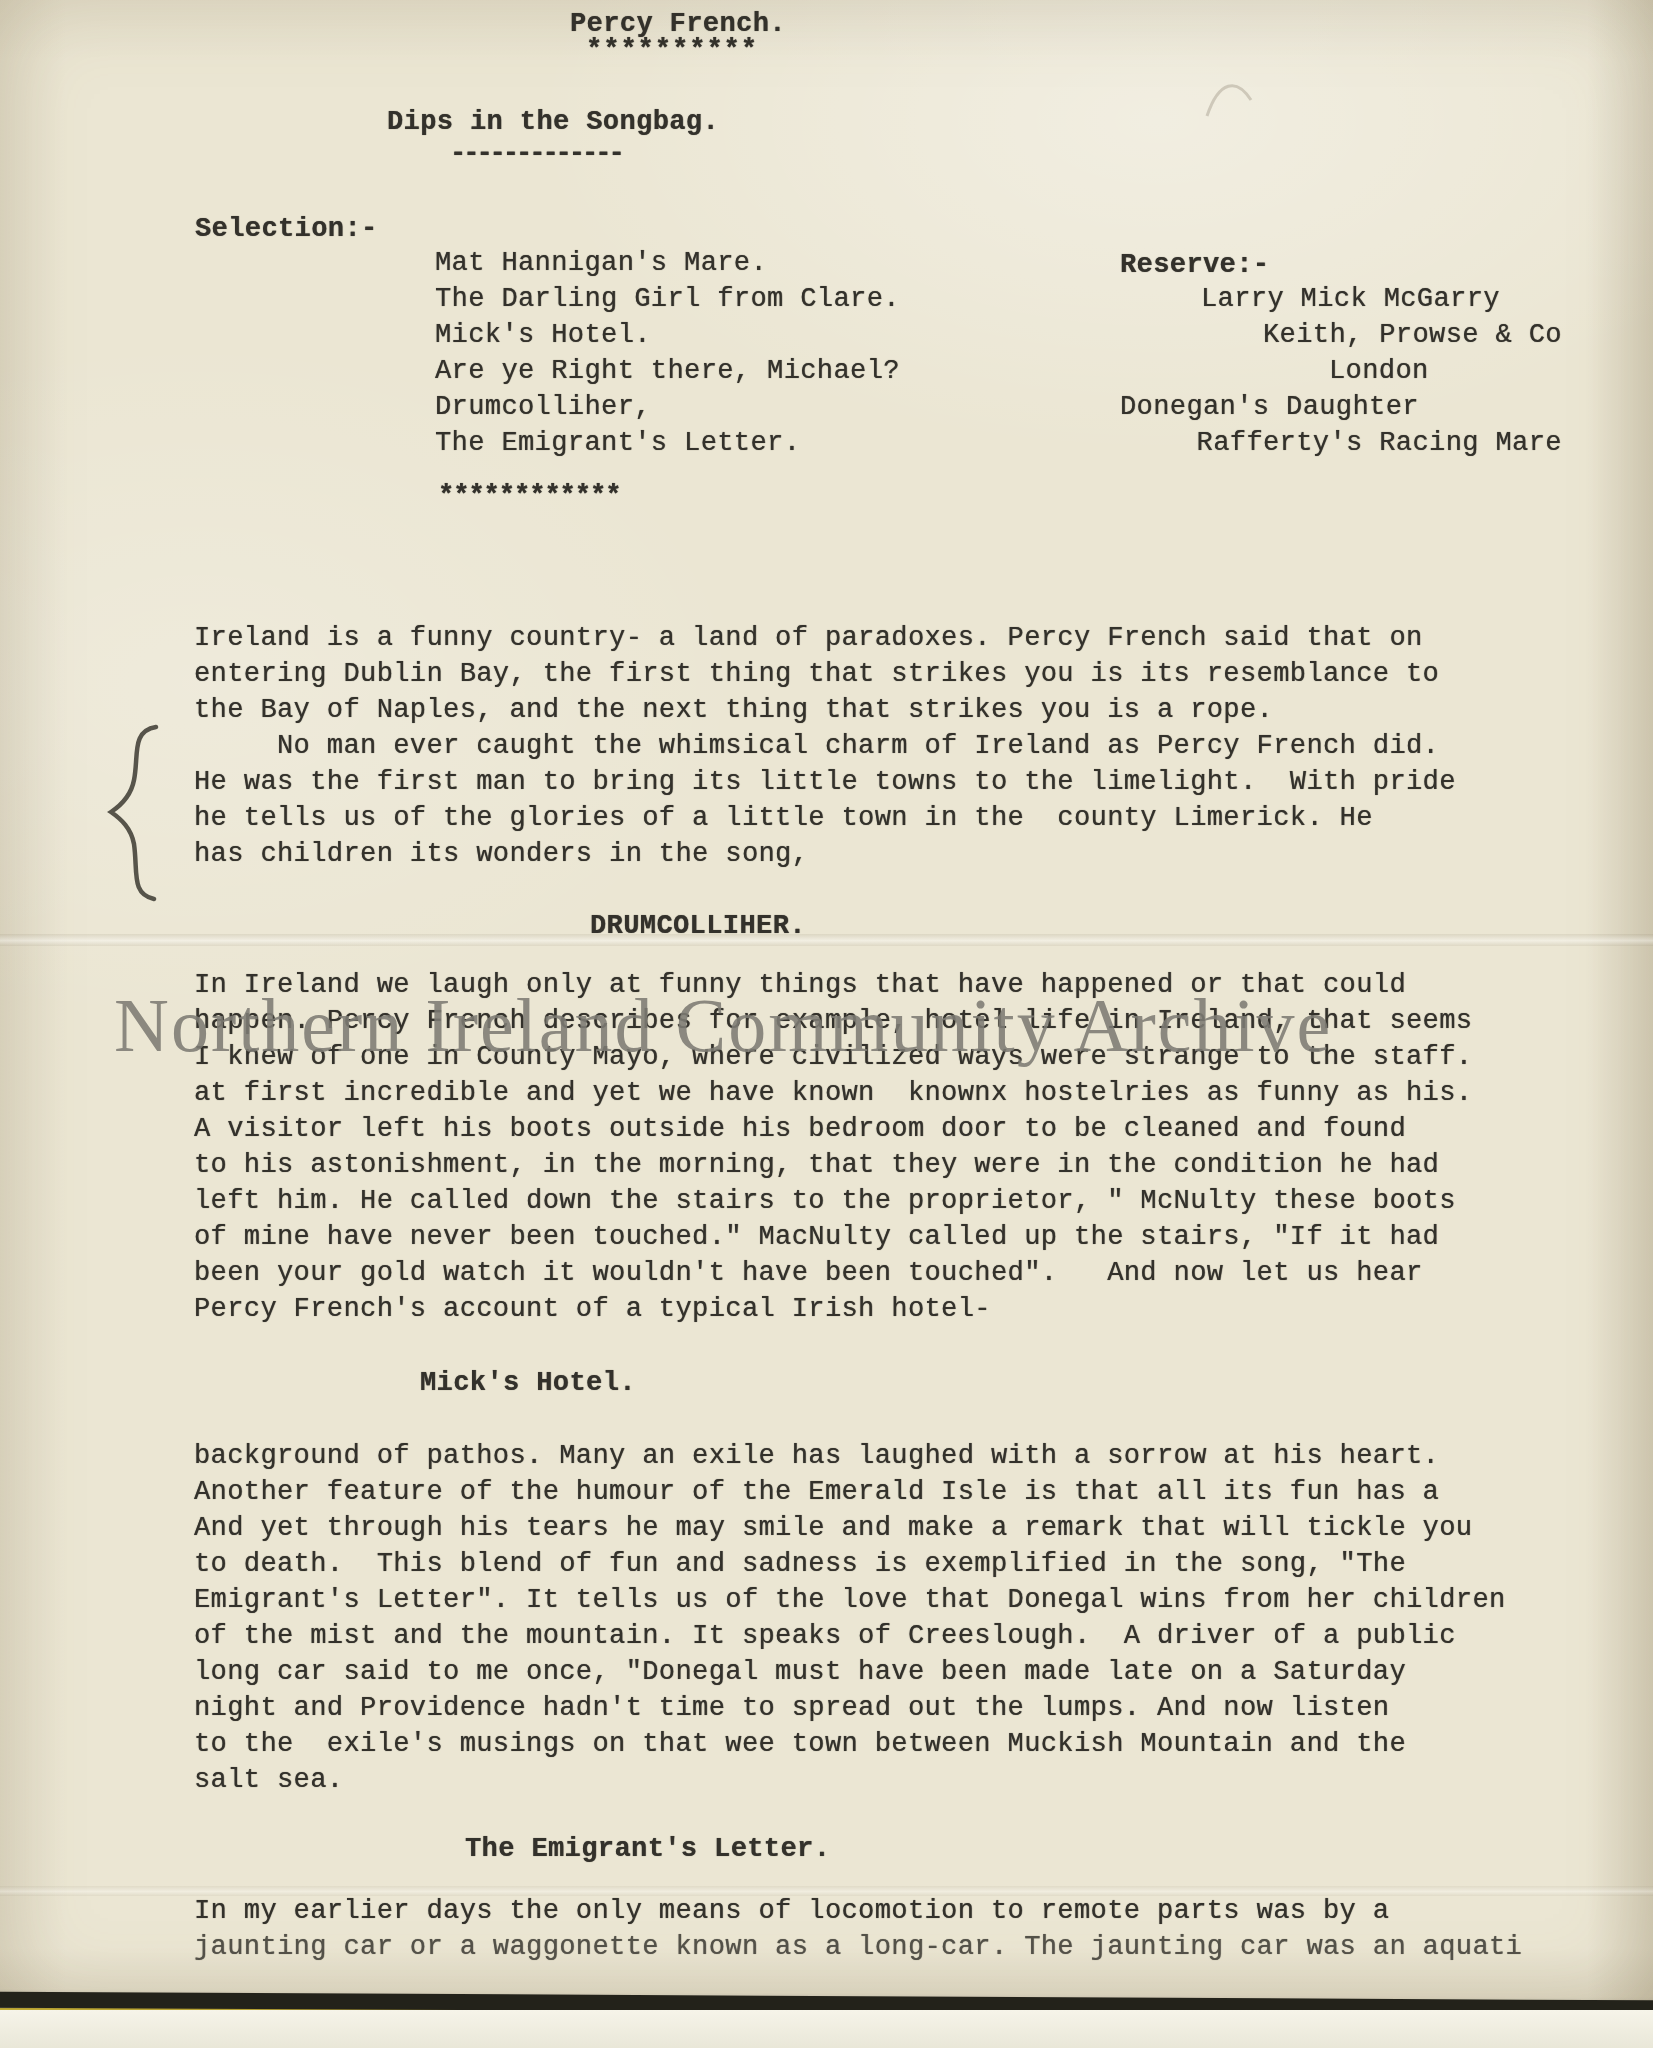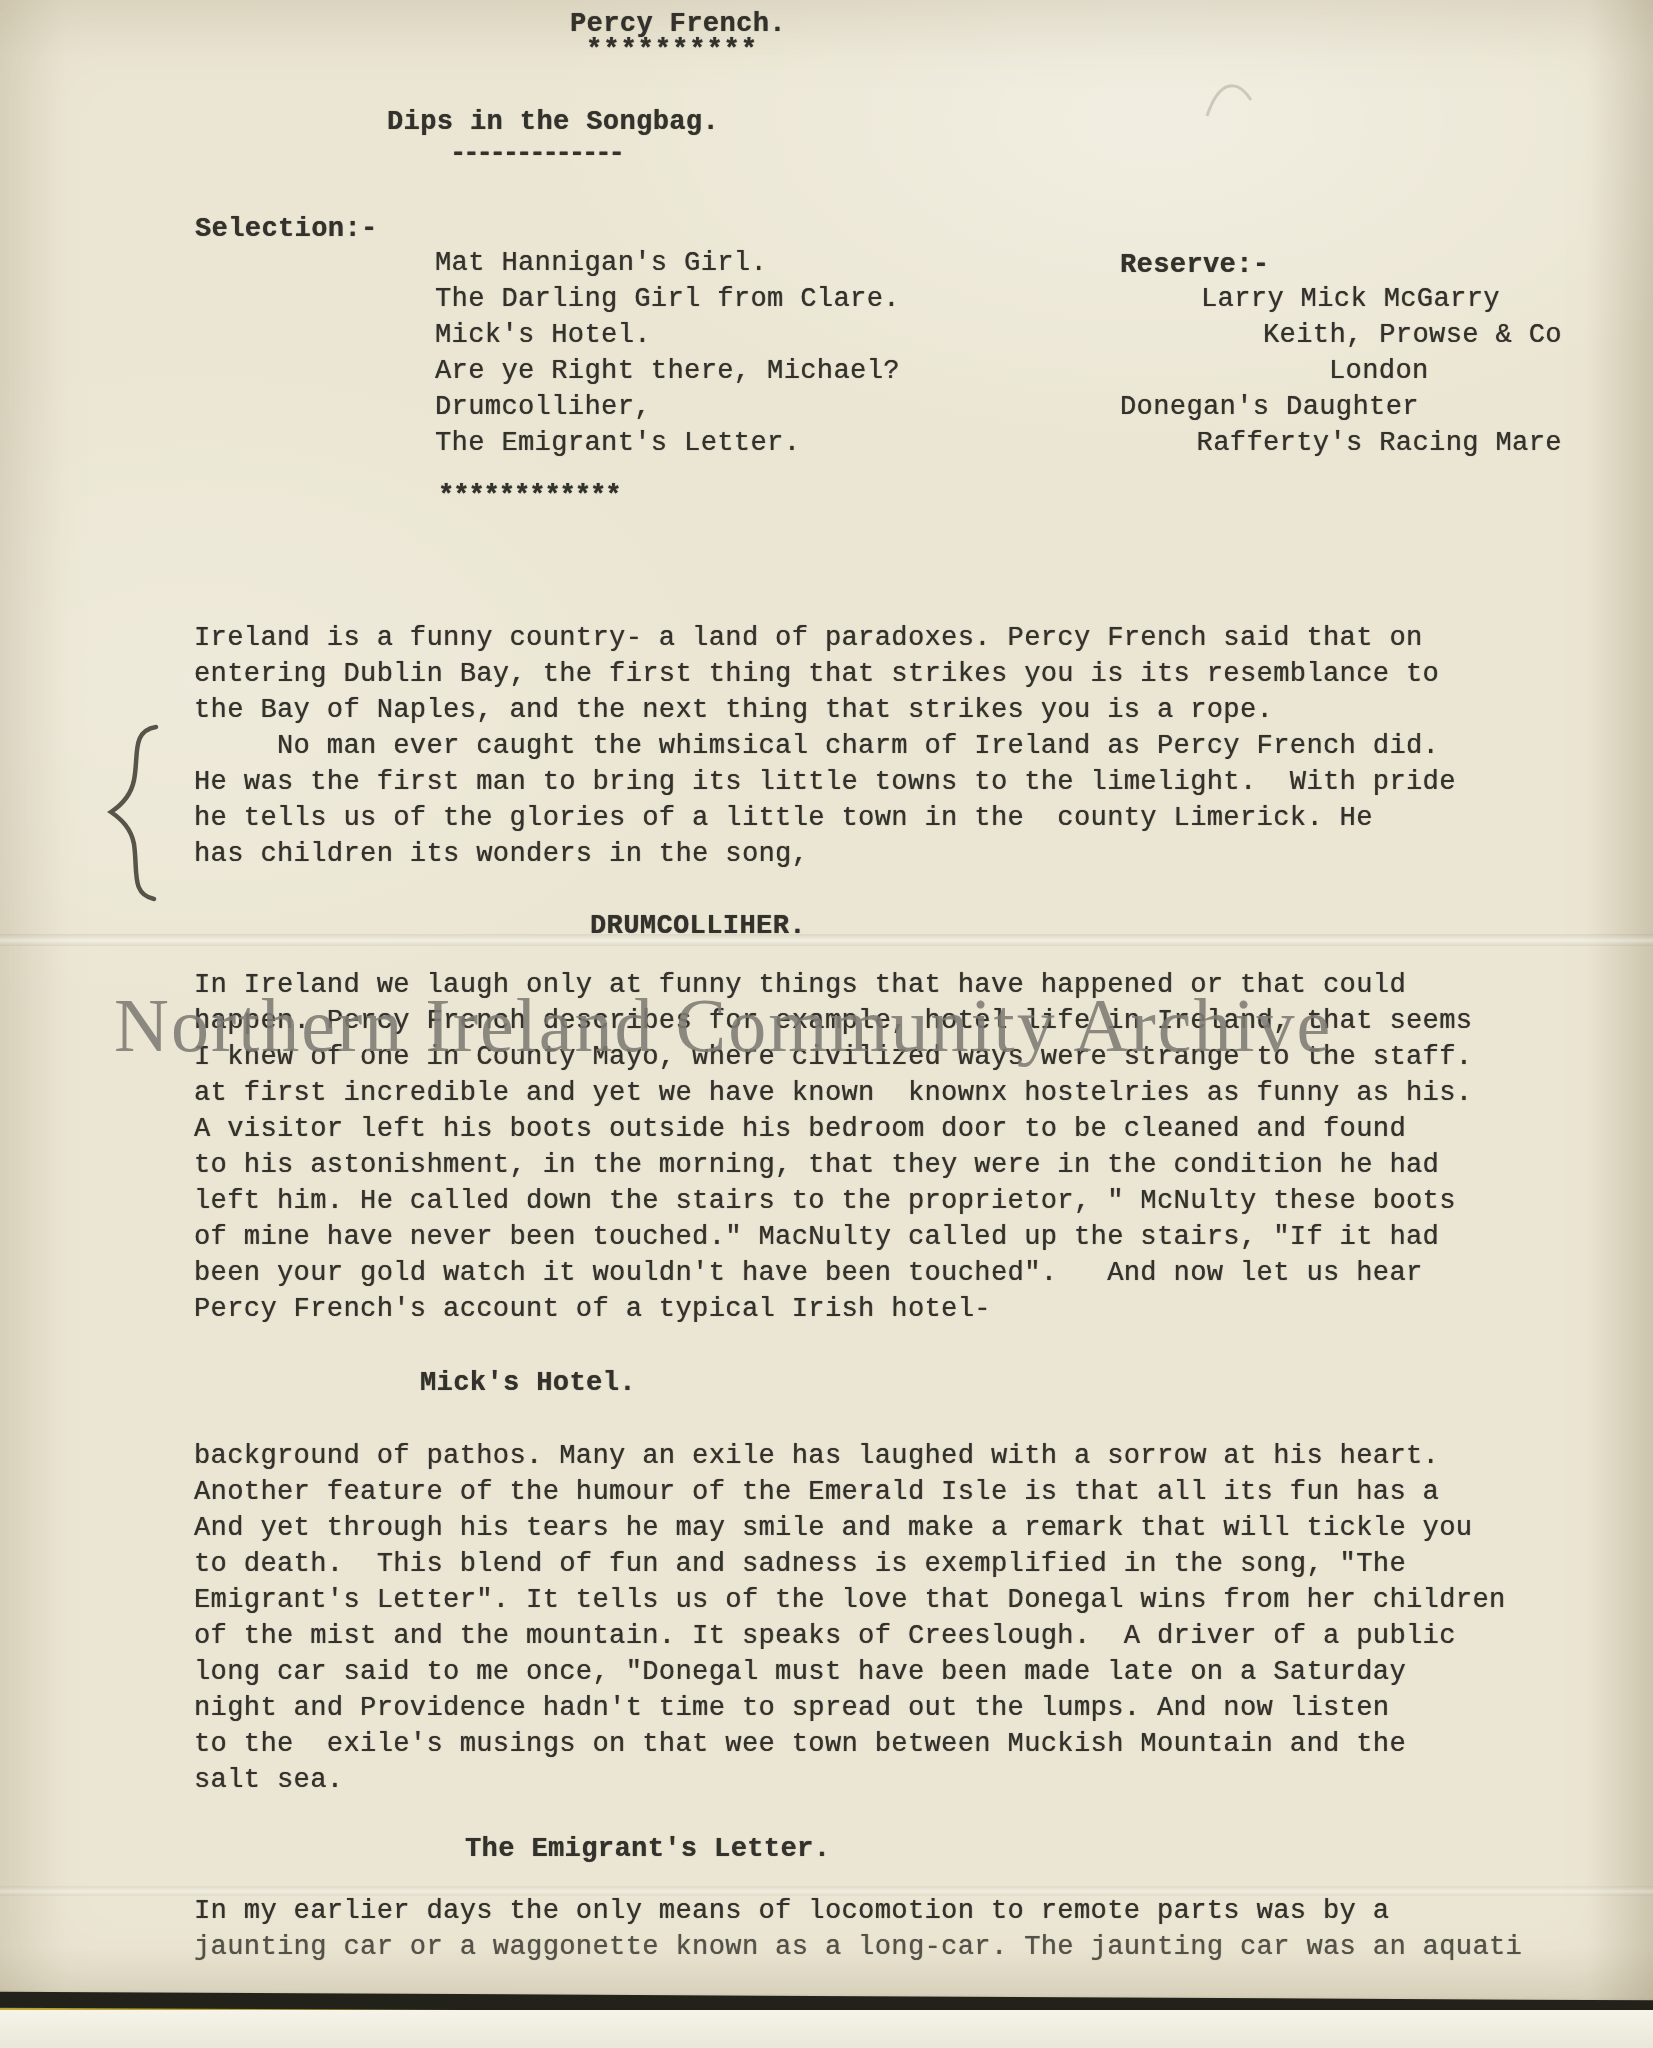--- a/index.html
+++ b/index.html
@@ -62,21 +62,21 @@
   <div class="crease-h2"></div>
 
   <div class="block tline bold" id="title">Percy French.</div>
   <div class="block tline bold" id="title-stars">**********</div>
 
   <div class="block tline bold" id="subtitle">Dips in the Songbag.</div>
   <div class="block tline bold" id="subtitle-rule">-------------</div>
 
   <div class="block tline bold" id="selection-label">Selection:-</div>
   <div class="block" id="selection-list">
-      <div class="tline">Mat Hannigan's Girl.</div>
+      <div class="tline">Mat Hannigan's Mare.</div>
       <div class="tline">The Darling Girl from Clare.</div>
       <div class="tline">Mick's Hotel.</div>
       <div class="tline">Are ye Right there, Michael?</div>
       <div class="tline">Drumcolliher,</div>
       <div class="tline">The Emigrant's Letter.</div>
     </div>
 
   <div class="block tline bold" id="reserve-label">Reserve:-</div>
   <div class="block" id="reserve-list">
       <div class="tline">Larry Mick McGarry</div>

